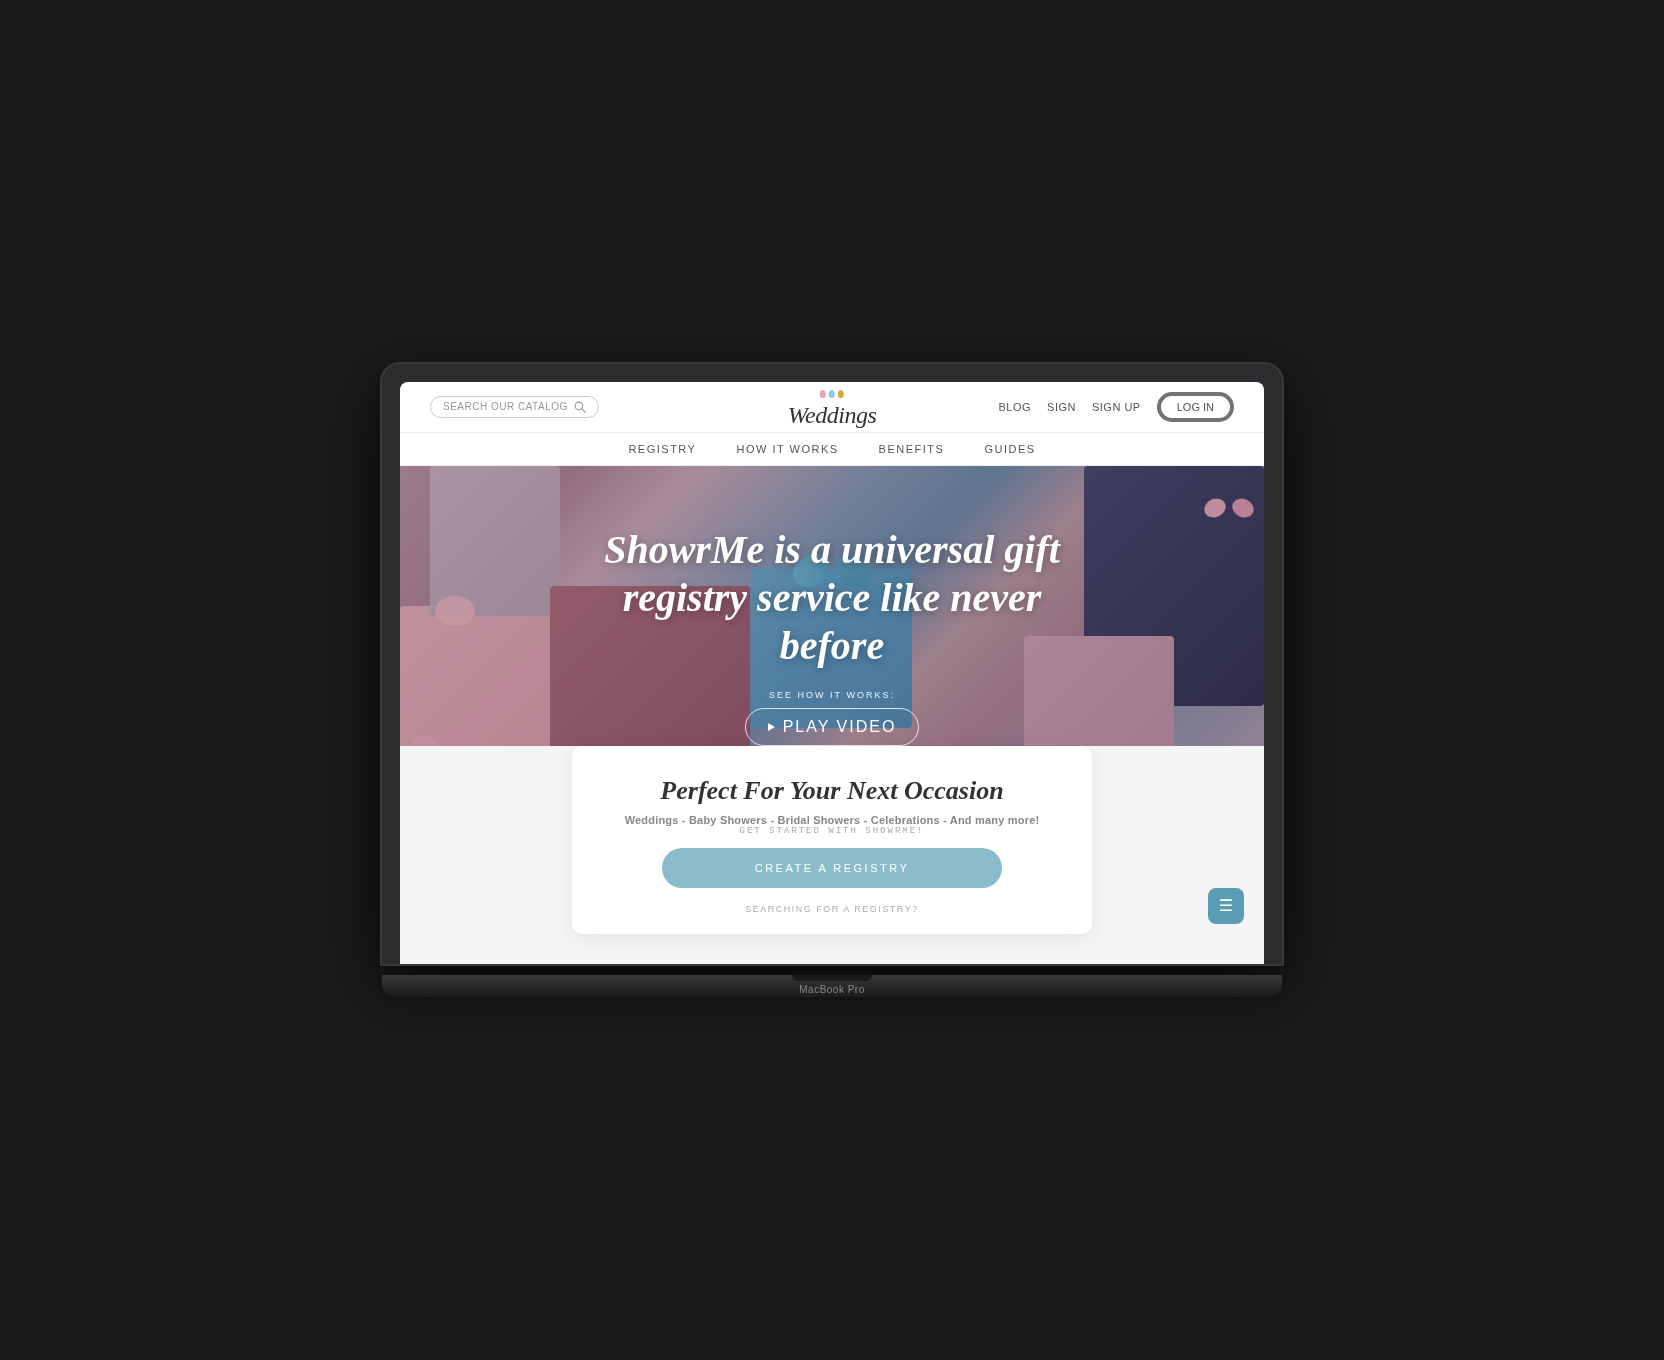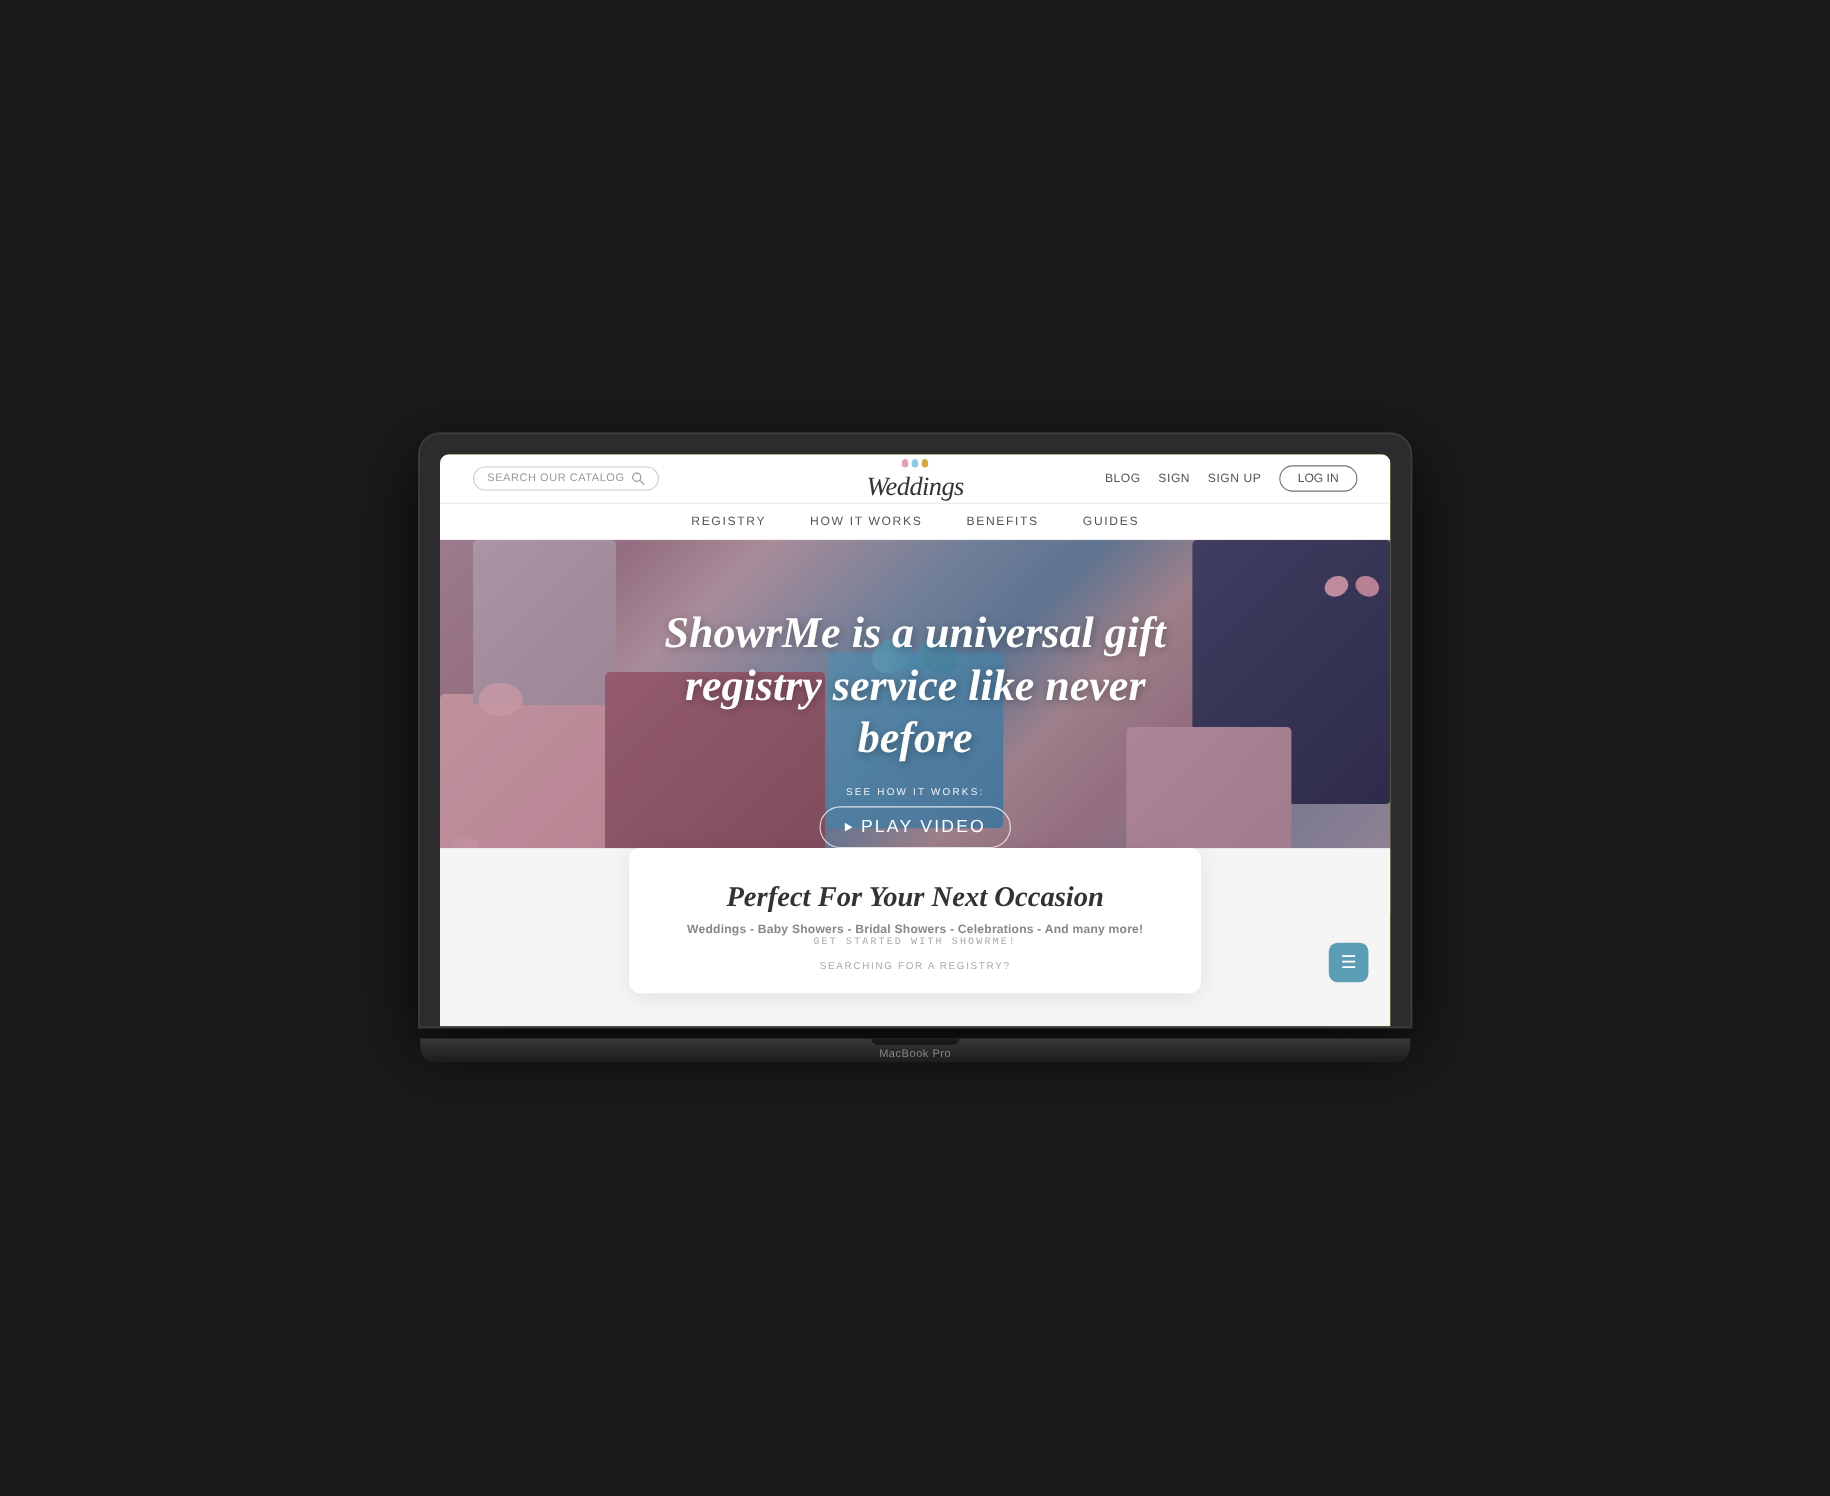--- a/index.html
+++ b/index.html
@@ -19,21 +19,21 @@
 
     .laptop-screen-bezel {
       background: #2c2c2e;
       border-radius: 18px 18px 0 0;
       padding: 18px 18px 0 18px;
       box-shadow: 0 0 0 2px #3a3a3c, 0 20px 60px rgba(0,0,0,0.8);
       position: relative;
     }
 
     .laptop-screen-inner {
-      background: #4d7c0f;
+      background: #a21caf;
       border-radius: 8px 8px 0 0;
       overflow: hidden;
       width: 100%;
     }
 
     .laptop-base {
       background: linear-gradient(180deg, #3a3a3c 0%, #2c2c2e 40%, #1c1c1e 100%);
       height: 22px;
       border-radius: 0 0 14px 14px;
       position: relative;
@@ -127,21 +127,21 @@
       display: flex;
       align-items: center;
       gap: 16px;
       font-family: -apple-system, sans-serif;
       font-size: 11px;
       letter-spacing: 0.5px;
       color: #555;
     }
 
     .log-in-btn {
-      border: 1px solid #737373;
+      border: 4px solid #737373;
       border-radius: 20px;
       padding: 5px 16px;
       font-size: 11px;
       color: #555;
       cursor: pointer;
       background: #fff;
     }
 
     .main-nav {
       background: #fff;
@@ -399,20 +399,21 @@
             <span>PLAY VIDEO</span>
           </button>
         </div>
       </div>
 
       <div style="background:#f5f5f5; padding: 0 0 30px 0; position:relative;">
         <div class="white-card">
           <h2 class="card-title">Perfect For Your Next Occasion</h2>
           <p class="card-subtitle">Weddings - Baby Showers - Bridal Showers - Celebrations - And many more!</p>
           <p class="get-started-label">GET STARTED WITH SHOWRME!</p>
+          <button class="create-registry-btn">CREATE A REGISTRY</button>
           <p class="searching-label">SEARCHING FOR A REGISTRY?</p>
         </div>
 
         <div class="chat-bubble">
           <span class="chat-icon">☰</span>
         </div>
       </div>
 
     </div>
   </div>

